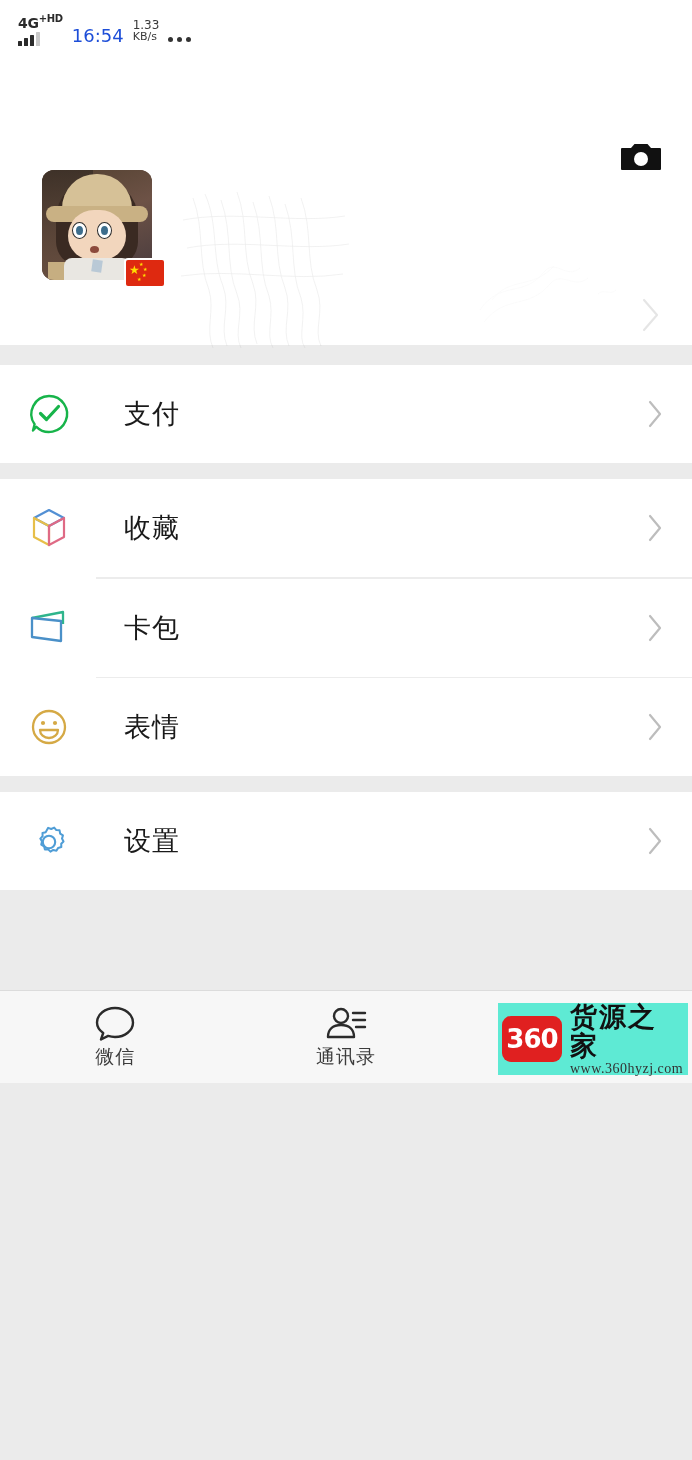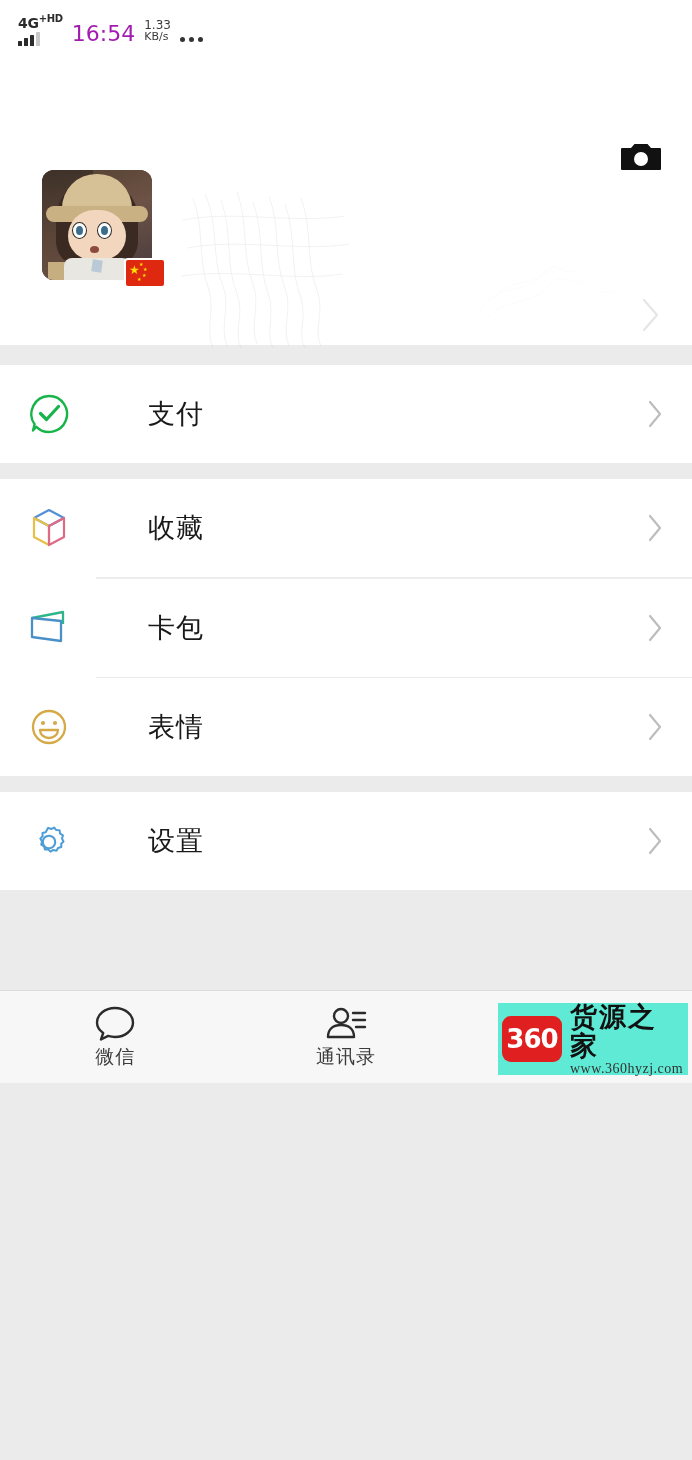--- a/index.html
+++ b/index.html
@@ -21,21 +21,21 @@
   .sb-left{display:flex;align-items:flex-end;gap:9px;}
   .net-group{display:flex;flex-direction:column;align-items:flex-start;line-height:1;}
   .net-label{font-size:14px;font-weight:bold;color:#2b2b2b;letter-spacing:-0.3px;}
   .net-label sup{font-size:10px;}
   .bars{display:flex;align-items:flex-end;gap:2px;margin-top:2px;}
   .bars i{display:block;width:4px;background:#2b2b2b;border-radius:0.5px;}
   .bars i:nth-child(1){height:5px;}
   .bars i:nth-child(2){height:8px;}
   .bars i:nth-child(3){height:11px;}
   .bars i:nth-child(4){height:14px;background:#c8c8c8;}
-  .clock{font-size:22px;color:#a21caf;letter-spacing:0px;line-height:1;padding-bottom:1px;}
+  .clock{font-size:18px;color:#1d4ed8;letter-spacing:0px;line-height:1;padding-bottom:1px;}
   .speed{display:flex;flex-direction:column;line-height:1.05;padding-bottom:3px;}
   .speed .v{font-size:12px;color:#3a3a3a;}
   .speed .u{font-size:11px;color:#3a3a3a;}
   .dots{display:flex;gap:4px;align-items:center;padding-bottom:4px;}
   .dots i{width:5px;height:5px;border-radius:50%;background:#333;display:block;}
 
   .sb-right{display:flex;align-items:center;gap:11px;}
   .bt-icon{width:15px;height:20px;}
   .bell-icon{width:19px;height:20px;}
   .net2{display:flex;flex-direction:column;align-items:center;line-height:1;}
@@ -95,21 +95,21 @@
   .gap.g1{height:20px;}
   .gap.g2{height:16px;}
   .gap.g3{height:16px;}
   .card{background:#fff;}
   .row{
     position:relative;display:flex;align-items:center;height:98px;
     background:#fff;box-sizing:border-box;padding-left:26px;
   }
   .row .ico{width:46px;height:46px;flex:none;display:flex;align-items:center;justify-content:center;}
   .row .label{
-    margin-left:76px;font-size:27px;color:#1a1a1a;letter-spacing:1px;
+    margin-left:52px;font-size:27px;color:#1a1a1a;letter-spacing:1px;
     font-family:"DejaVu Sans","Liberation Sans",sans-serif;
   }
   .row .chev{position:absolute;right:28px;top:50%;transform:translateY(-50%);}
   .divider{height:1px;background:#ececec;margin-left:96px;}
 
   
   .tabbar{
     position:absolute;left:0;bottom:0;width:692px;height:92px;background:#f7f7f7;
     border-top:1px solid #dcdcdc;display:flex;align-items:center;
   }

